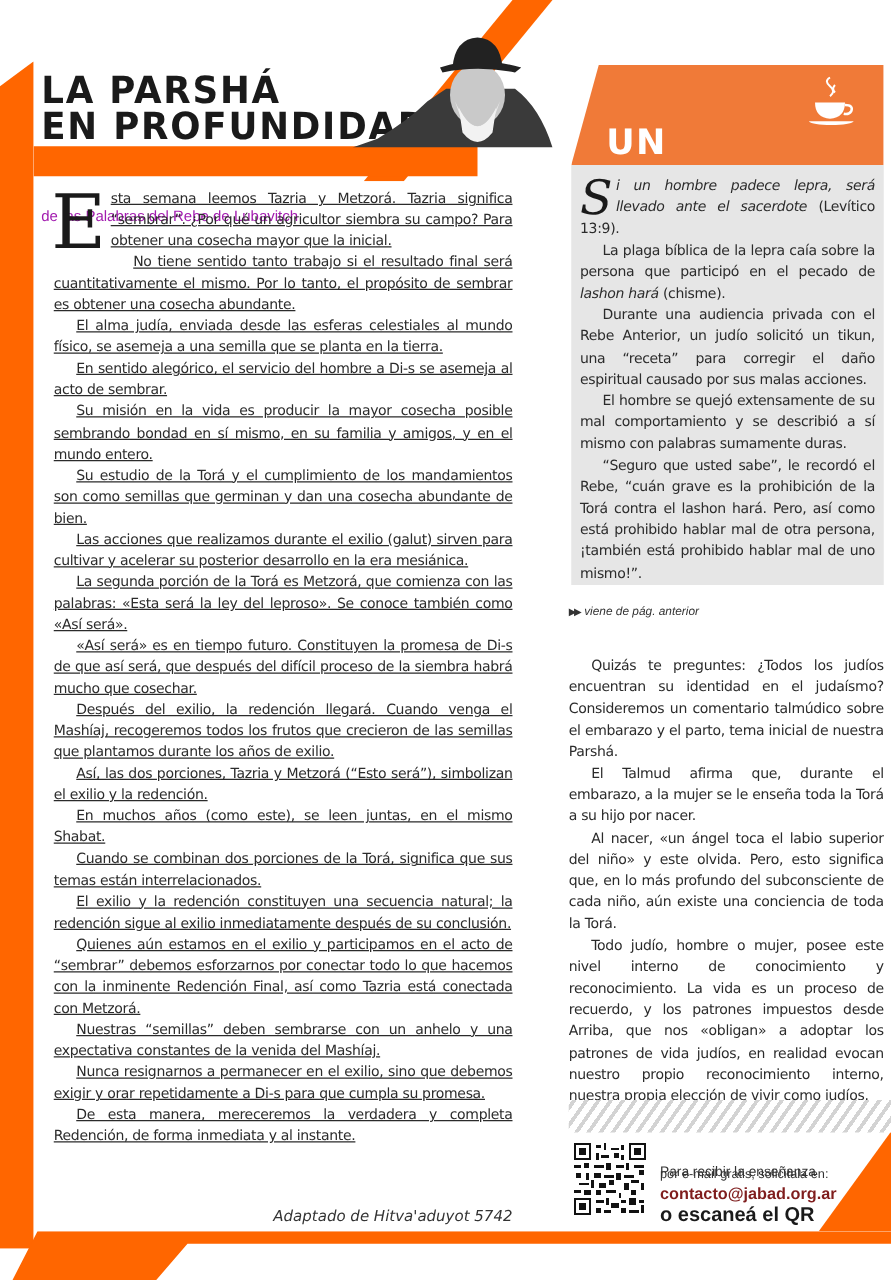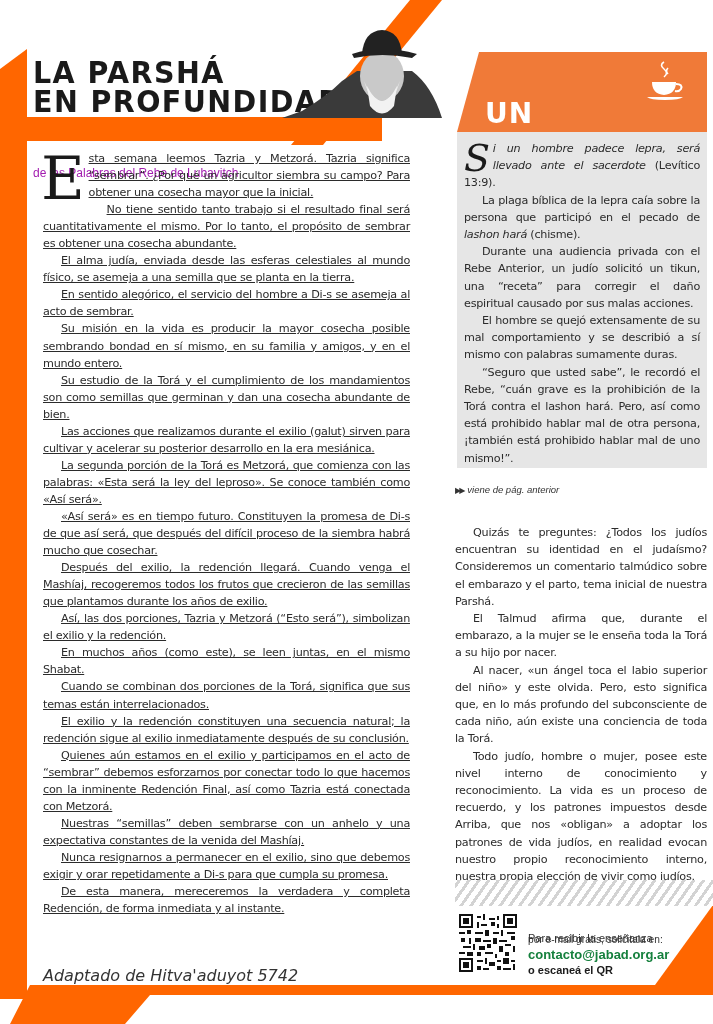--- a/index.html
+++ b/index.html
@@ -16,21 +16,21 @@
     #header-subtitle-bar { position: absolute; left: 27px; top: 117px; width: 355px; height: 24px; background: #ff6600; }
     #header-subtitle { position: absolute; left: 33px; top: 121px; font-size: 12px; color: #a21caf; margin-top: 45px; }
 
     #rebbe-photo { position: absolute; left: 282px; top: 26px; width: 165px; height: 92px; }
 
     
     #main-article { position: absolute; left: 43px; top: 150px; width: 367px; font-family: "DejaVu Sans", sans-serif; font-size: 11.2px; line-height: 17.05px; text-align: justify; color: #2b2b2b; letter-spacing: -0.25px; }
     #main-article p { text-indent: 18px; text-decoration: underline; }
     #main-article p.first { text-indent: 0; }
     #drop-cap { float: left; font-family: "DejaVu Serif", serif; font-size: 60px; line-height: 48px; margin: 4px 4px 0 -2px; color: #1a1a1a; }
-    #source-line { position: absolute; left: 43px; top: 966px; width: 367px; font-family: "DejaVu Sans", sans-serif; font-style: italic; font-size: 16px; color: #333; }
+    #source-line { position: absolute; left: 43px; top: 966px; width: 367px; text-align: right; font-family: "DejaVu Sans", sans-serif; font-style: italic; font-size: 12px; color: #333; }
 
     
     #moment-header { position: absolute; left: 457px; top: 52px; width: 250px; height: 80px; background: #f07a38; clip-path: polygon(22px 0, 250px 0, 250px 80px, 0 80px); }
     #moment-title { position: absolute; left: 485px; top: 99px; font-family: "DejaVu Sans", sans-serif; font-size: 28px; line-height: 30px; letter-spacing: 1px; color: #ffffff; font-weight: bold; }
     #cup-icon { position: absolute; left: 646px; top: 60px; width: 40px; height: 42px; }
     #moment-box { position: absolute; left: 457px; top: 132px; width: 250px; height: 336px; background: #e6e6e6; }
     #moment-text { position: absolute; left: 464px; top: 140px; width: 236px; font-family: "DejaVu Sans", sans-serif; font-size: 11.2px; line-height: 17.2px; text-align: justify; color: #2b2b2b; letter-spacing: -0.25px; }
     #moment-text p { text-indent: 18px; }
     #moment-text p.first { text-indent: 0; }
     #moment-dropcap { float: left; font-family: "DejaVu Serif", serif; font-style: italic; font-size: 38px; line-height: 32px; margin: 2px 3px 0 0; color: #1a1a1a; }
@@ -40,22 +40,22 @@
     #continued-label { position: absolute; left: 455px; top: 484px; font-size: 9.5px; font-style: italic; color: #333; }
     #continued-arrows { color: #333; font-style: normal; font-size: 8px; margin-right: 4px; letter-spacing: -2px; }
     #right-article { position: absolute; left: 455px; top: 500px; width: 252px; font-family: "DejaVu Sans", sans-serif; font-size: 11.2px; line-height: 17.2px; text-align: justify; color: #2b2b2b; letter-spacing: -0.25px; margin-top: 24px; }
     #right-article p { text-indent: 18px; }
 
     
     #hatch { position: absolute; left: 455px; top: 880px; width: 258px; height: 26px; background: repeating-linear-gradient(-55deg, #ffffff 0px, #ffffff 5px, #d3d3d3 5px, #d3d3d3 8px); }
     #qr-code { position: absolute; left: 459px; top: 914px; width: 58px; height: 58px; }
     #contact-line1 { position: absolute; left: 528px; top: 932px; font-size: 11px; color: #333; }
     #contact-line2 { position: absolute; left: 528px; top: 934px; font-size: 10.2px; color: #333; }
-    #contact-email { position: absolute; left: 528px; top: 947px; font-size: 13px; font-weight: bold; color: #15803d; }
-    #contact-qr { position: absolute; left: 528px; top: 964px; font-size: 11px; font-weight: bold; color: #1a1a1a; }
+    #contact-email { position: absolute; left: 528px; top: 947px; font-size: 13px; font-weight: bold; color: #7f1d1d; }
+    #contact-qr { position: absolute; left: 528px; top: 964px; font-size: 16px; font-weight: bold; color: #1a1a1a; }
   </style>
 </head>
 <body>
 
 <div class="deco" id="left-bar"></div>
 <svg class="deco" id="diag-stripe" viewBox="0 0 713 145">
   <polygon points="410,0 442,0 323,145 291,145" fill="#ff6600"></polygon>
 </svg>
 <svg class="deco" id="bottom-band" viewBox="0 0 713 39">
   <polygon points="30,0 713,0 713,10 150,10 125,39 10,39" fill="#ff6600"></polygon>

